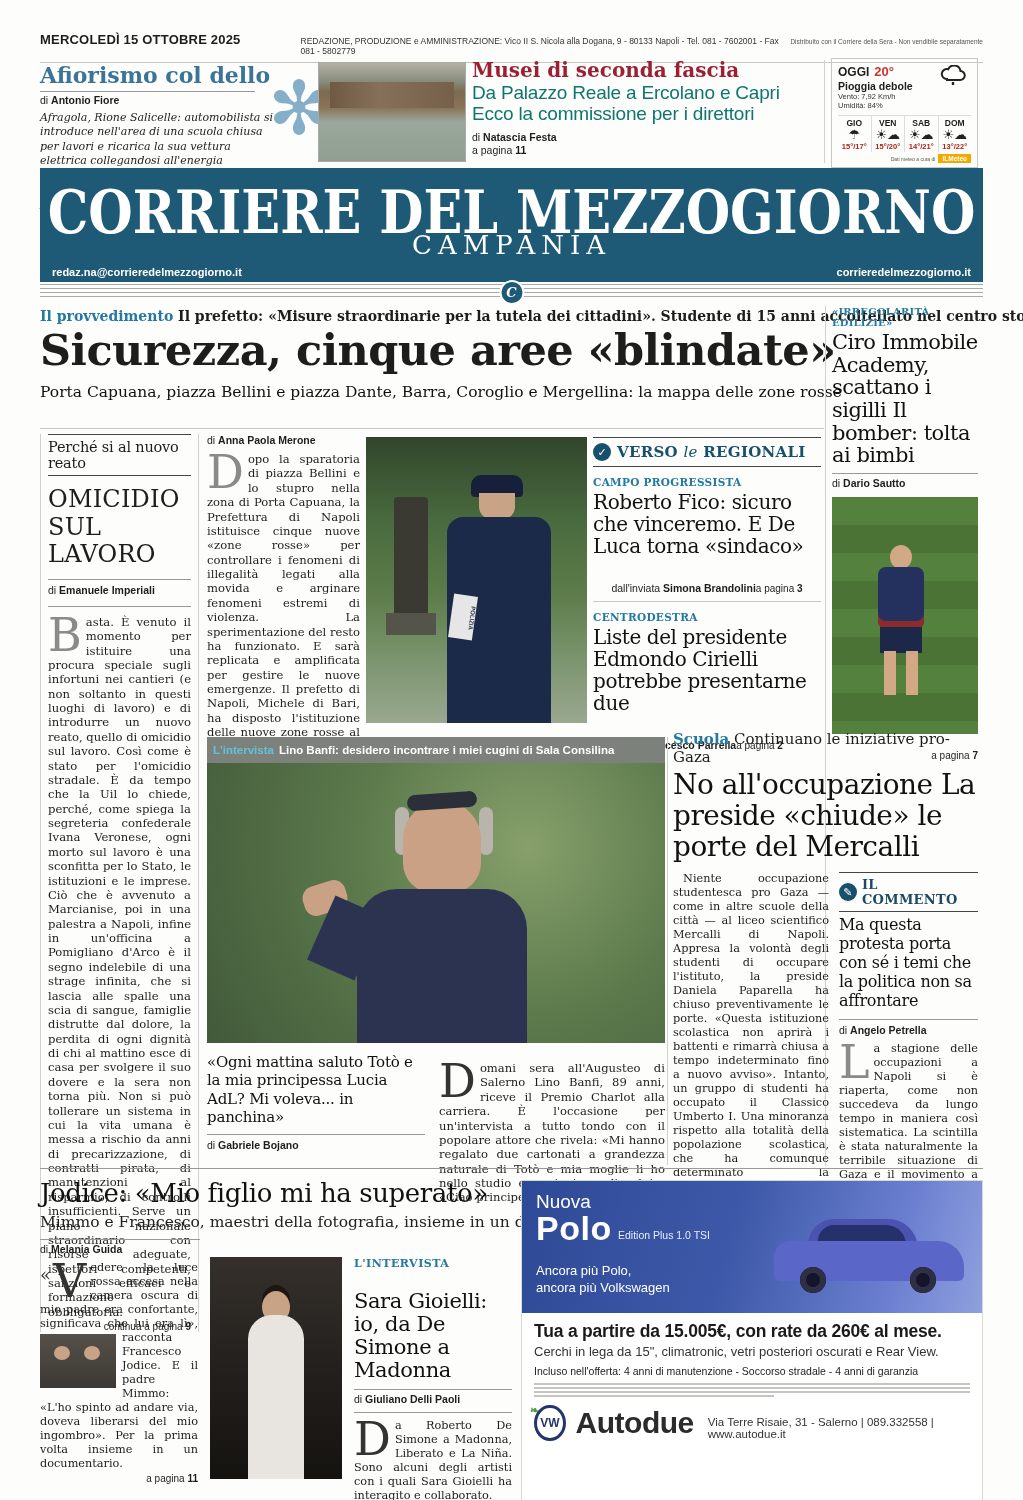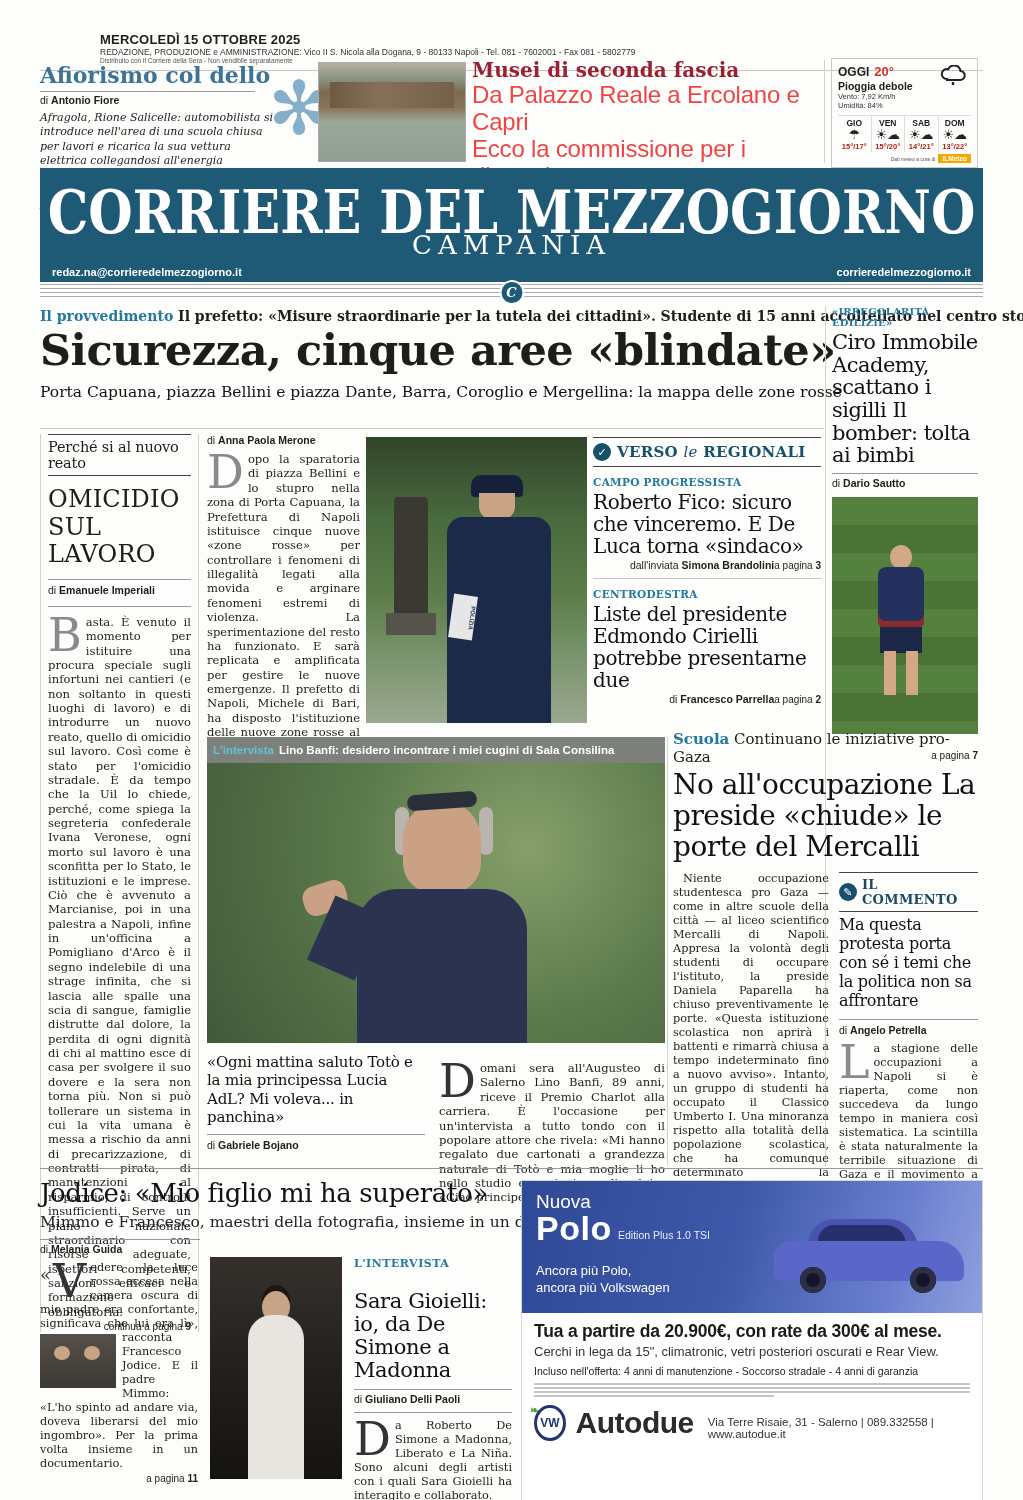--- a/index.html
+++ b/index.html
@@ -1,40 +1,40 @@
 <!DOCTYPE html>
 <html><head>
 <meta charset="utf-8">
 <style>
   * { margin:0; padding:0; box-sizing:border-box; }
   html,body { background:#e8e8e4; }
   body { font-family:"Liberation Sans", sans-serif; }
   .page { position:relative; width:1023px; height:1500px; background:#fdfdfb; margin:0 auto; overflow:hidden; color:#1d1d1b; }
 
   
-  .topstrip { position:absolute; left:40px; top:32px; width:943px; display:flex; align-items:baseline; border-bottom:1px solid #c9c9c4; padding-bottom:6px;flex-direction:column; }
+  .topstrip { position:absolute; left:40px; top:32px; width:943px; display:flex; align-items:baseline; border-bottom:1px solid #c9c9c4; padding-bottom:6px; }
   .topdate { font-weight:bold; font-size:13px; letter-spacing:.2px; }
   .topred { font-size:8.5px; color:#333; margin-left:60px; flex:1; }
   .topdist { font-size:6.5px; color:#555; text-align:right; }
 
   
   .afior { position:absolute; left:40px; top:62px; width:272px; }
   .afior-title { font-family:"DejaVu Serif", serif; font-weight:bold; font-size:22px; color:#3c7498; }
   .afior-rule { border-top:1px solid #999; margin:3px 0 2px; width:215px; }
   .byline { font-size:10.5px; color:#1d1d1b; }
   .byline b { font-weight:bold; }
   .afior-body { margin-top:5px; font-family:"DejaVu Serif", serif; font-style:italic; font-size:11px; line-height:1.3; color:#222; width:235px; }
   .flower { position:absolute; right:-18px; top:10px; font-size:74px; color:#85aec9; line-height:1; }
   .photo-musei { position:absolute; left:318px; top:62px; width:148px; height:100px;
      background:linear-gradient(180deg,#b7b3a6 0%,#8b8f80 18%,#7d6a50 30%,#8a7458 46%,#9aa89b 60%,#8f9e91 100%);
      box-shadow:inset 0 0 0 1px #aaa; }
   .photo-musei::after{ content:""; position:absolute; left:8%; top:20%; width:84%; height:26%; background:linear-gradient(90deg,#6e5a43,#86705a 40%,#75604a); }
   .musei { position:absolute; left:472px; top:58px; width:350px; }
   .musei-title { font-family:"DejaVu Serif", serif; font-weight:bold; font-size:20px; color:#9c2033; }
-  .musei-line { font-size:24px; line-height:1.12; color:#ef4444; letter-spacing:-.2px; }
+  .musei-line { font-size:19px; line-height:1.12; color:#0f766e; letter-spacing:-.2px; }
   .musei .byline { margin-top:6px; }
   .musei-pag { font-size:10.5px; margin-top:1px; }
   .vline-top { position:absolute; left:824px; top:60px; height:103px; width:1px; background:#d2d2cc; }
 
   
   .weather-wrap { position:absolute; left:831px; top:58px; width:147px; }
   .weather { border:1px solid #c9c9c4; padding:5px 6px 4px; position:relative; }
   .w-row1 { display:flex; align-items:baseline; gap:5px; }
   .w-oggi { font-weight:bold; font-size:12px; }
   .w-temp { font-weight:bold; font-size:13px; color:#d0342c; }
@@ -114,21 +114,21 @@
   .pol-band { position:absolute; left:14px; top:120px; width:24px; height:44px; background:#e6e6e6; transform:rotate(8deg); font-size:6px; color:#1c2a4a; font-weight:bold; writing-mode:vertical-rl; text-align:center; }
 
   
   .regionali { position:absolute; left:593px; top:437px; width:228px; }
   .reg-head { display:flex; align-items:center; gap:6px; border-top:1px solid #444; border-bottom:1px solid #444; padding:5px 0; }
   .reg-ico { width:18px; height:18px; border-radius:50%; background:#17506b; color:#fff; font-size:11px; line-height:18px; text-align:center; }
   .reg-title { font-family:"DejaVu Serif", serif; font-weight:bold; font-size:15px; color:#17506b; letter-spacing:.3px; }
   .reg-title .lit { font-style:italic; font-weight:normal; }
   .reg-kick { font-family:"DejaVu Serif", serif; font-weight:bold; font-size:10.5px; color:#2579a1; margin-top:9px; letter-spacing:.3px; }
   .reg-headline { font-family:"DejaVu Serif", serif; font-size:20px; line-height:1.1; letter-spacing:-.4px; margin-top:3px; color:#111; }
-  .reg-by { display:flex; justify-content:flex-end; align-items:baseline; margin:2px 0 0; padding-bottom:7px; border-bottom:1px solid #c9c9c4; }
+  .reg-by { display:flex; justify-content:center; align-items:baseline; margin:25px 0 0; padding-bottom:7px; border-bottom:1px solid #c9c9c4; }
   .reg-by .byline { font-size:10.5px; }
   .reg-pag { font-size:10px; }
 
   
   .banfi { position:absolute; left:207px; top:737px; width:458px; }
   .banfi-strip { height:26px; background:#7d817c; display:flex; align-items:center; padding:0 6px; white-space:nowrap; overflow:hidden; }
   .banfi-strip .lab { color:#63c1dc; font-weight:bold; font-size:11.5px; margin-right:5px; }
   .banfi-strip .tit { color:#fff; font-weight:bold; font-size:11.5px; }
   .photo-banfi { width:458px; height:280px; position:relative; overflow:hidden;
      background:radial-gradient(circle at 70% 30%, #87a06b 0%, #5c7a4c 45%, #42593a 100%); }
@@ -459,21 +459,21 @@
       <div class="ad-claim"><span>Ancora più Polo,</span><br><span>ancora più Volkswagen</span></div>
       <div class="ad-car">
         <div class="car-roof"></div>
           <div class="car-win"></div>
           <div class="car-body"></div>
           <div class="car-w1"></div>
           <div class="car-w2"></div>
       </div>
     </div>
     <div class="ad-white">
-      <div class="ad-offer">Tua a partire da 20.900€, con rate da 300€ al mese.</div>
+      <div class="ad-offer">Tua a partire da 15.005€, con rate da 260€ al mese.</div>
       <div class="ad-spec">Cerchi in lega da 15", climatronic, vetri posteriori oscurati e Rear View.</div>
       <div class="ad-incl">Incluso nell'offerta: 4 anni di manutenzione - Soccorso stradale - 4 anni di garanzia</div>
       <div class="ad-fine">
           <div></div>
           <div></div>
           <div></div>
           <div style="width:55%"></div>
         </div>
       <div class="ad-bottom">
         <span class="vw-ring">

